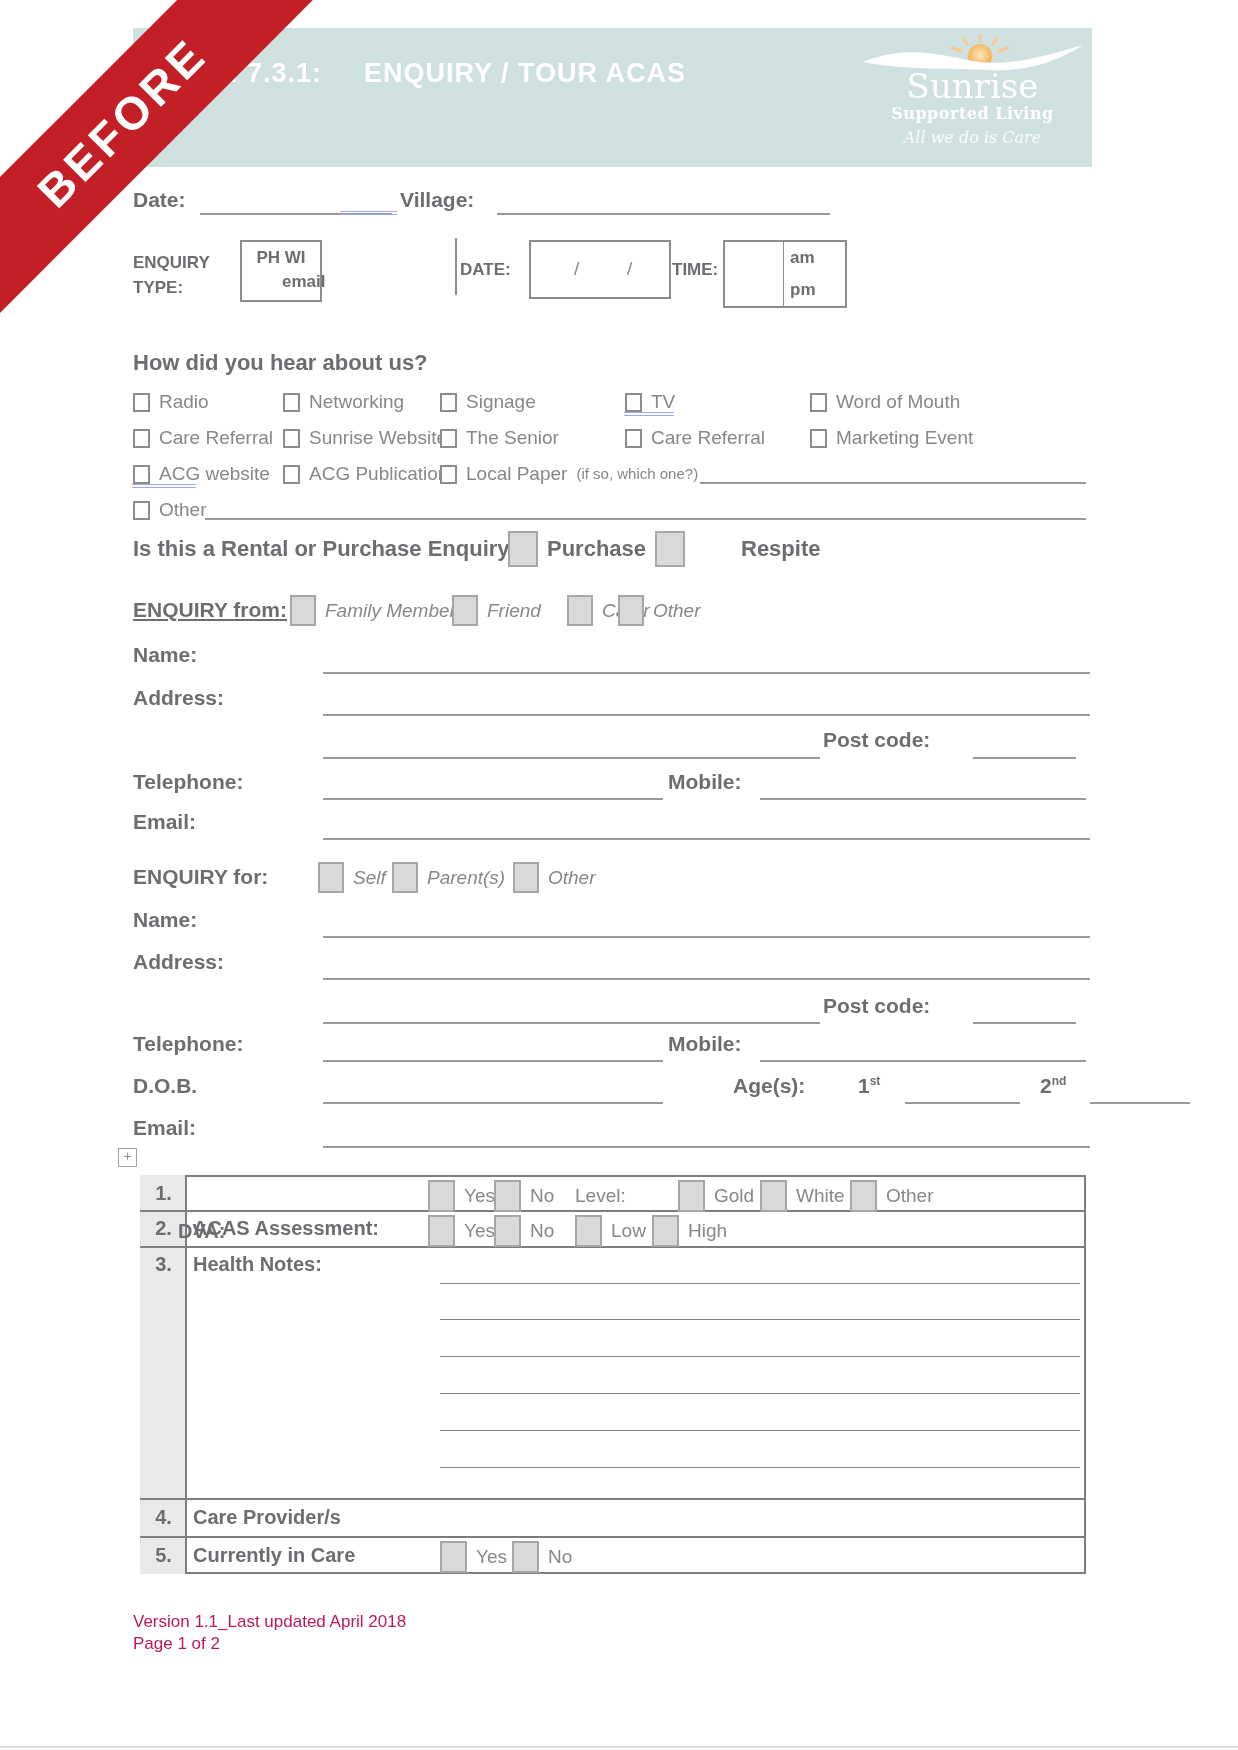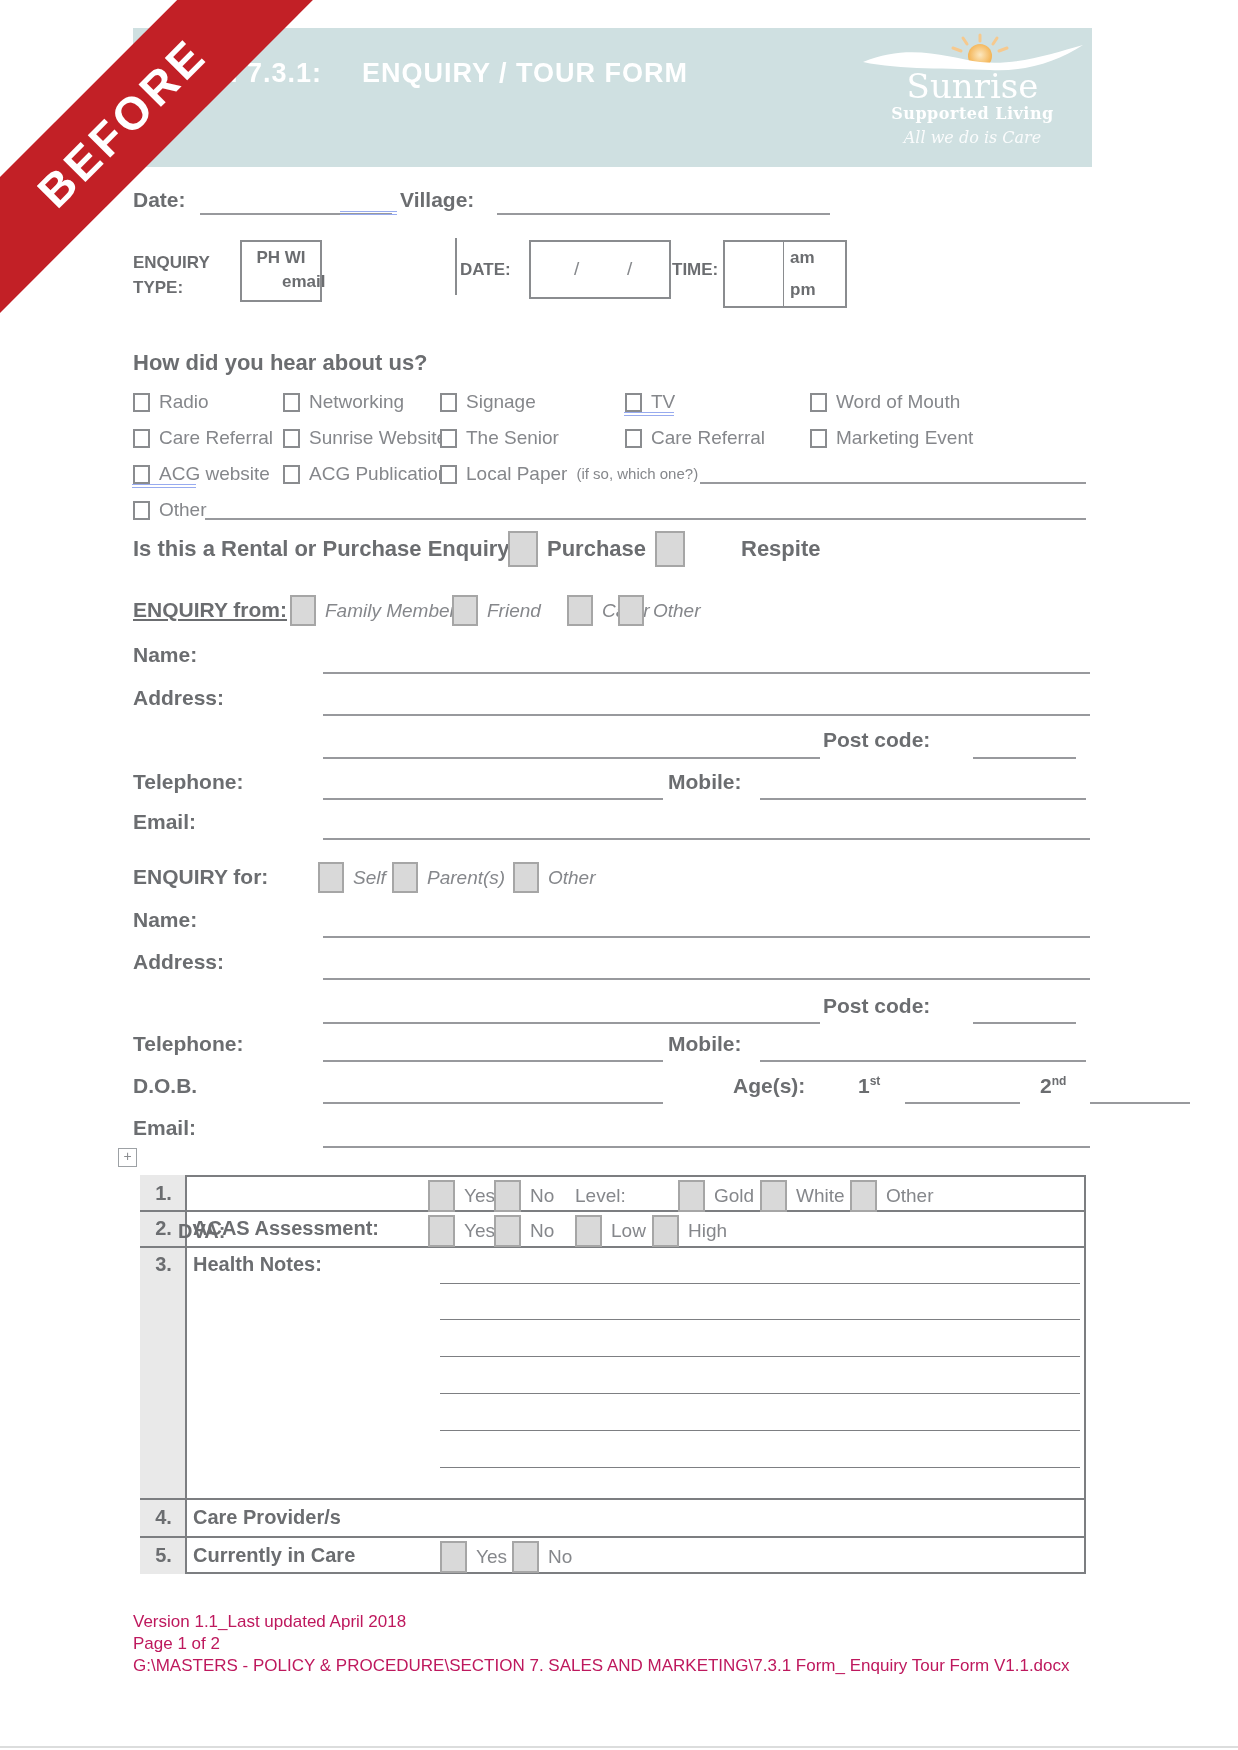--- a/index.html
+++ b/index.html
@@ -46,21 +46,21 @@
   .foot{position:absolute;left:133px;color:#be185d;font-size:17px;}
   sup{font-size:12px;}
 </style>
 </head>
 <body>
 
 <div class="page">
 
   <div class="band"></div>
   <div class="htxt" style="left:155px;top:58px;">FORM 7.3.1:</div>
-  <div class="htxt" style="left:300px;top:58px;width:450px;text-align:center;">ENQUIRY / TOUR FORM</div>
+  <div class="htxt" style="left:300px;top:58px;width:450px;text-align:center;">ENQUIRY / TOUR ACAS</div>
 
   <div class="logo">
     <svg width="235" height="42" viewBox="0 0 235 42">
       <defs>
         <radialGradient id="sg" cx="50%" cy="45%" r="60%">
           <stop offset="0%" stop-color="#fce8c0"></stop>
             <stop offset="100%" stop-color="#f2a93e"></stop>
         </radialGradient>
       </defs>
       <g stroke="#f6c98e" stroke-width="3" stroke-linecap="round">
@@ -320,16 +320,15 @@
     <span class="gb tb"></span>
     <span class="t f19">Yes</span>
   </div>
   <div class="gopt" style="left:512px;top:1541px;">
     <span class="gb tb"></span>
     <span class="t f19">No</span>
   </div>
 
   <div class="foot" style="top:1612px;">Version 1.1_Last updated April 2018</div>
   <div class="foot" style="top:1634px;">Page 1 of 2</div>
-  <div class="foot" style="top:1656px;">G:\MASTERS - POLICY &amp; PROCEDURE\SECTION 7. SALES AND MARKETING\7.3.1 Form_ Enquiry Tour Form V1.1.docx</div>
 
   <div class="abs" style="left:0;top:1746px;width:1238px;border-top:2px solid #dcdddd;"></div>
 </div>
 
 </body></html>

